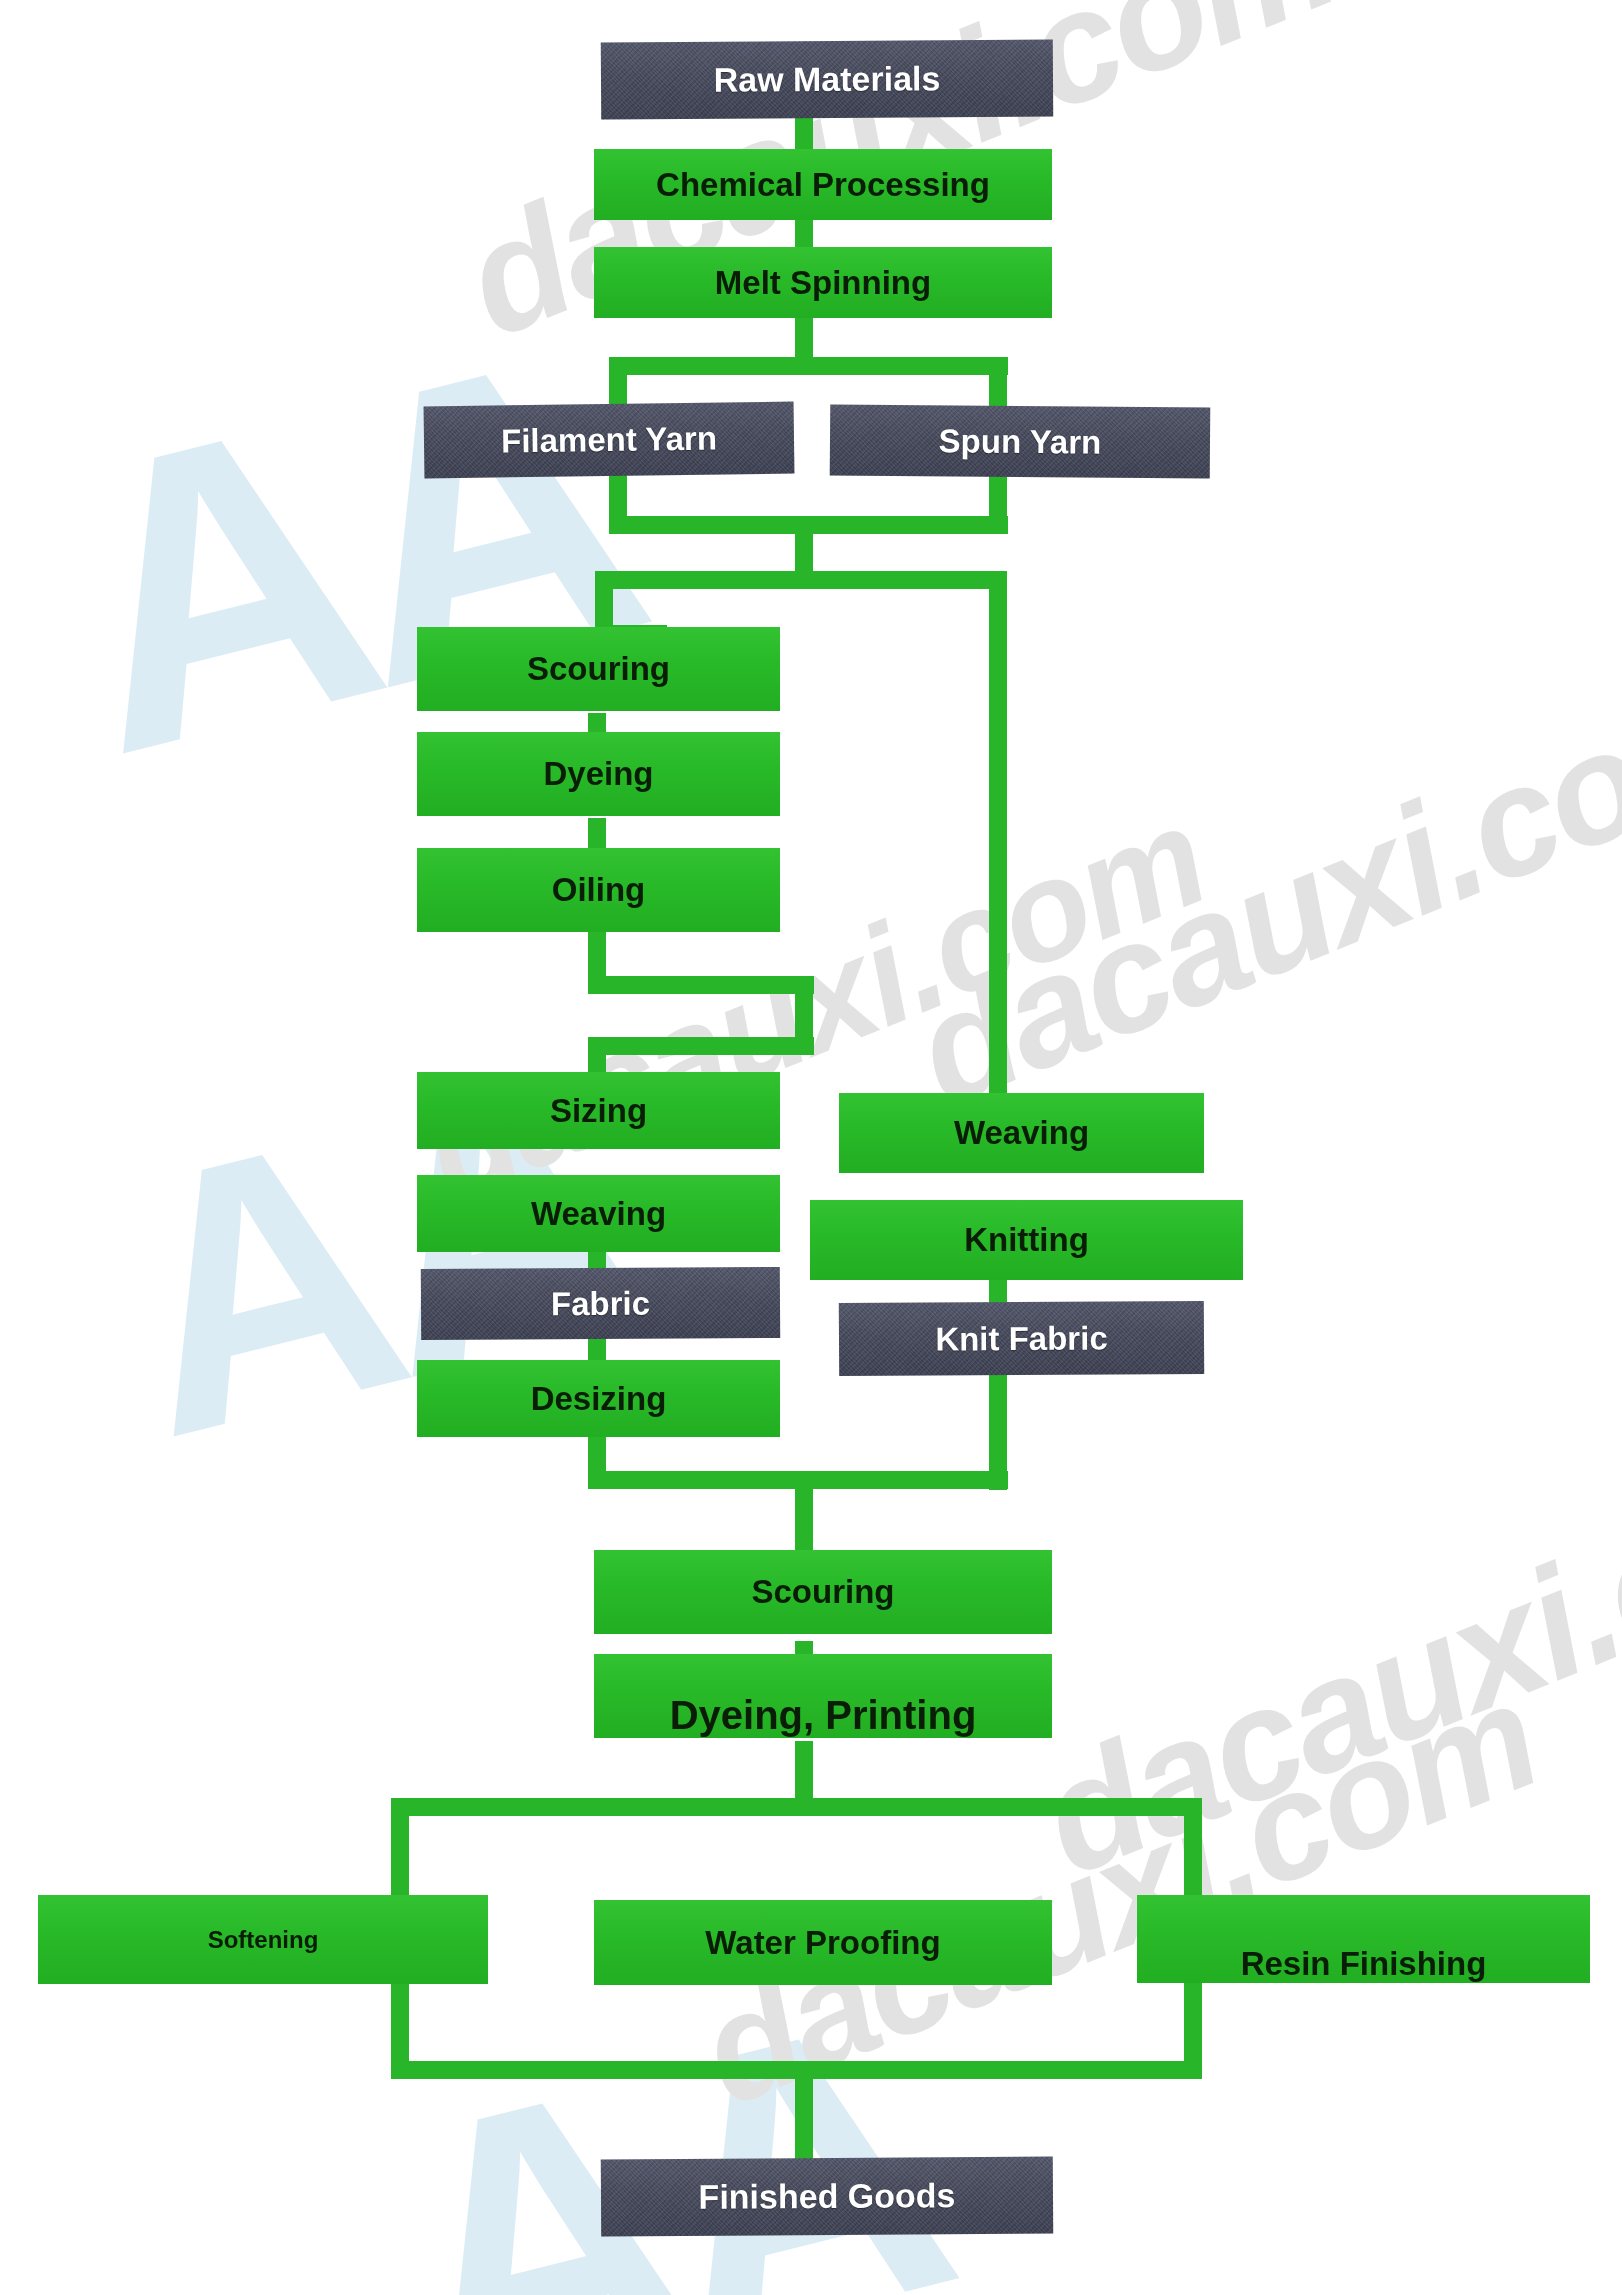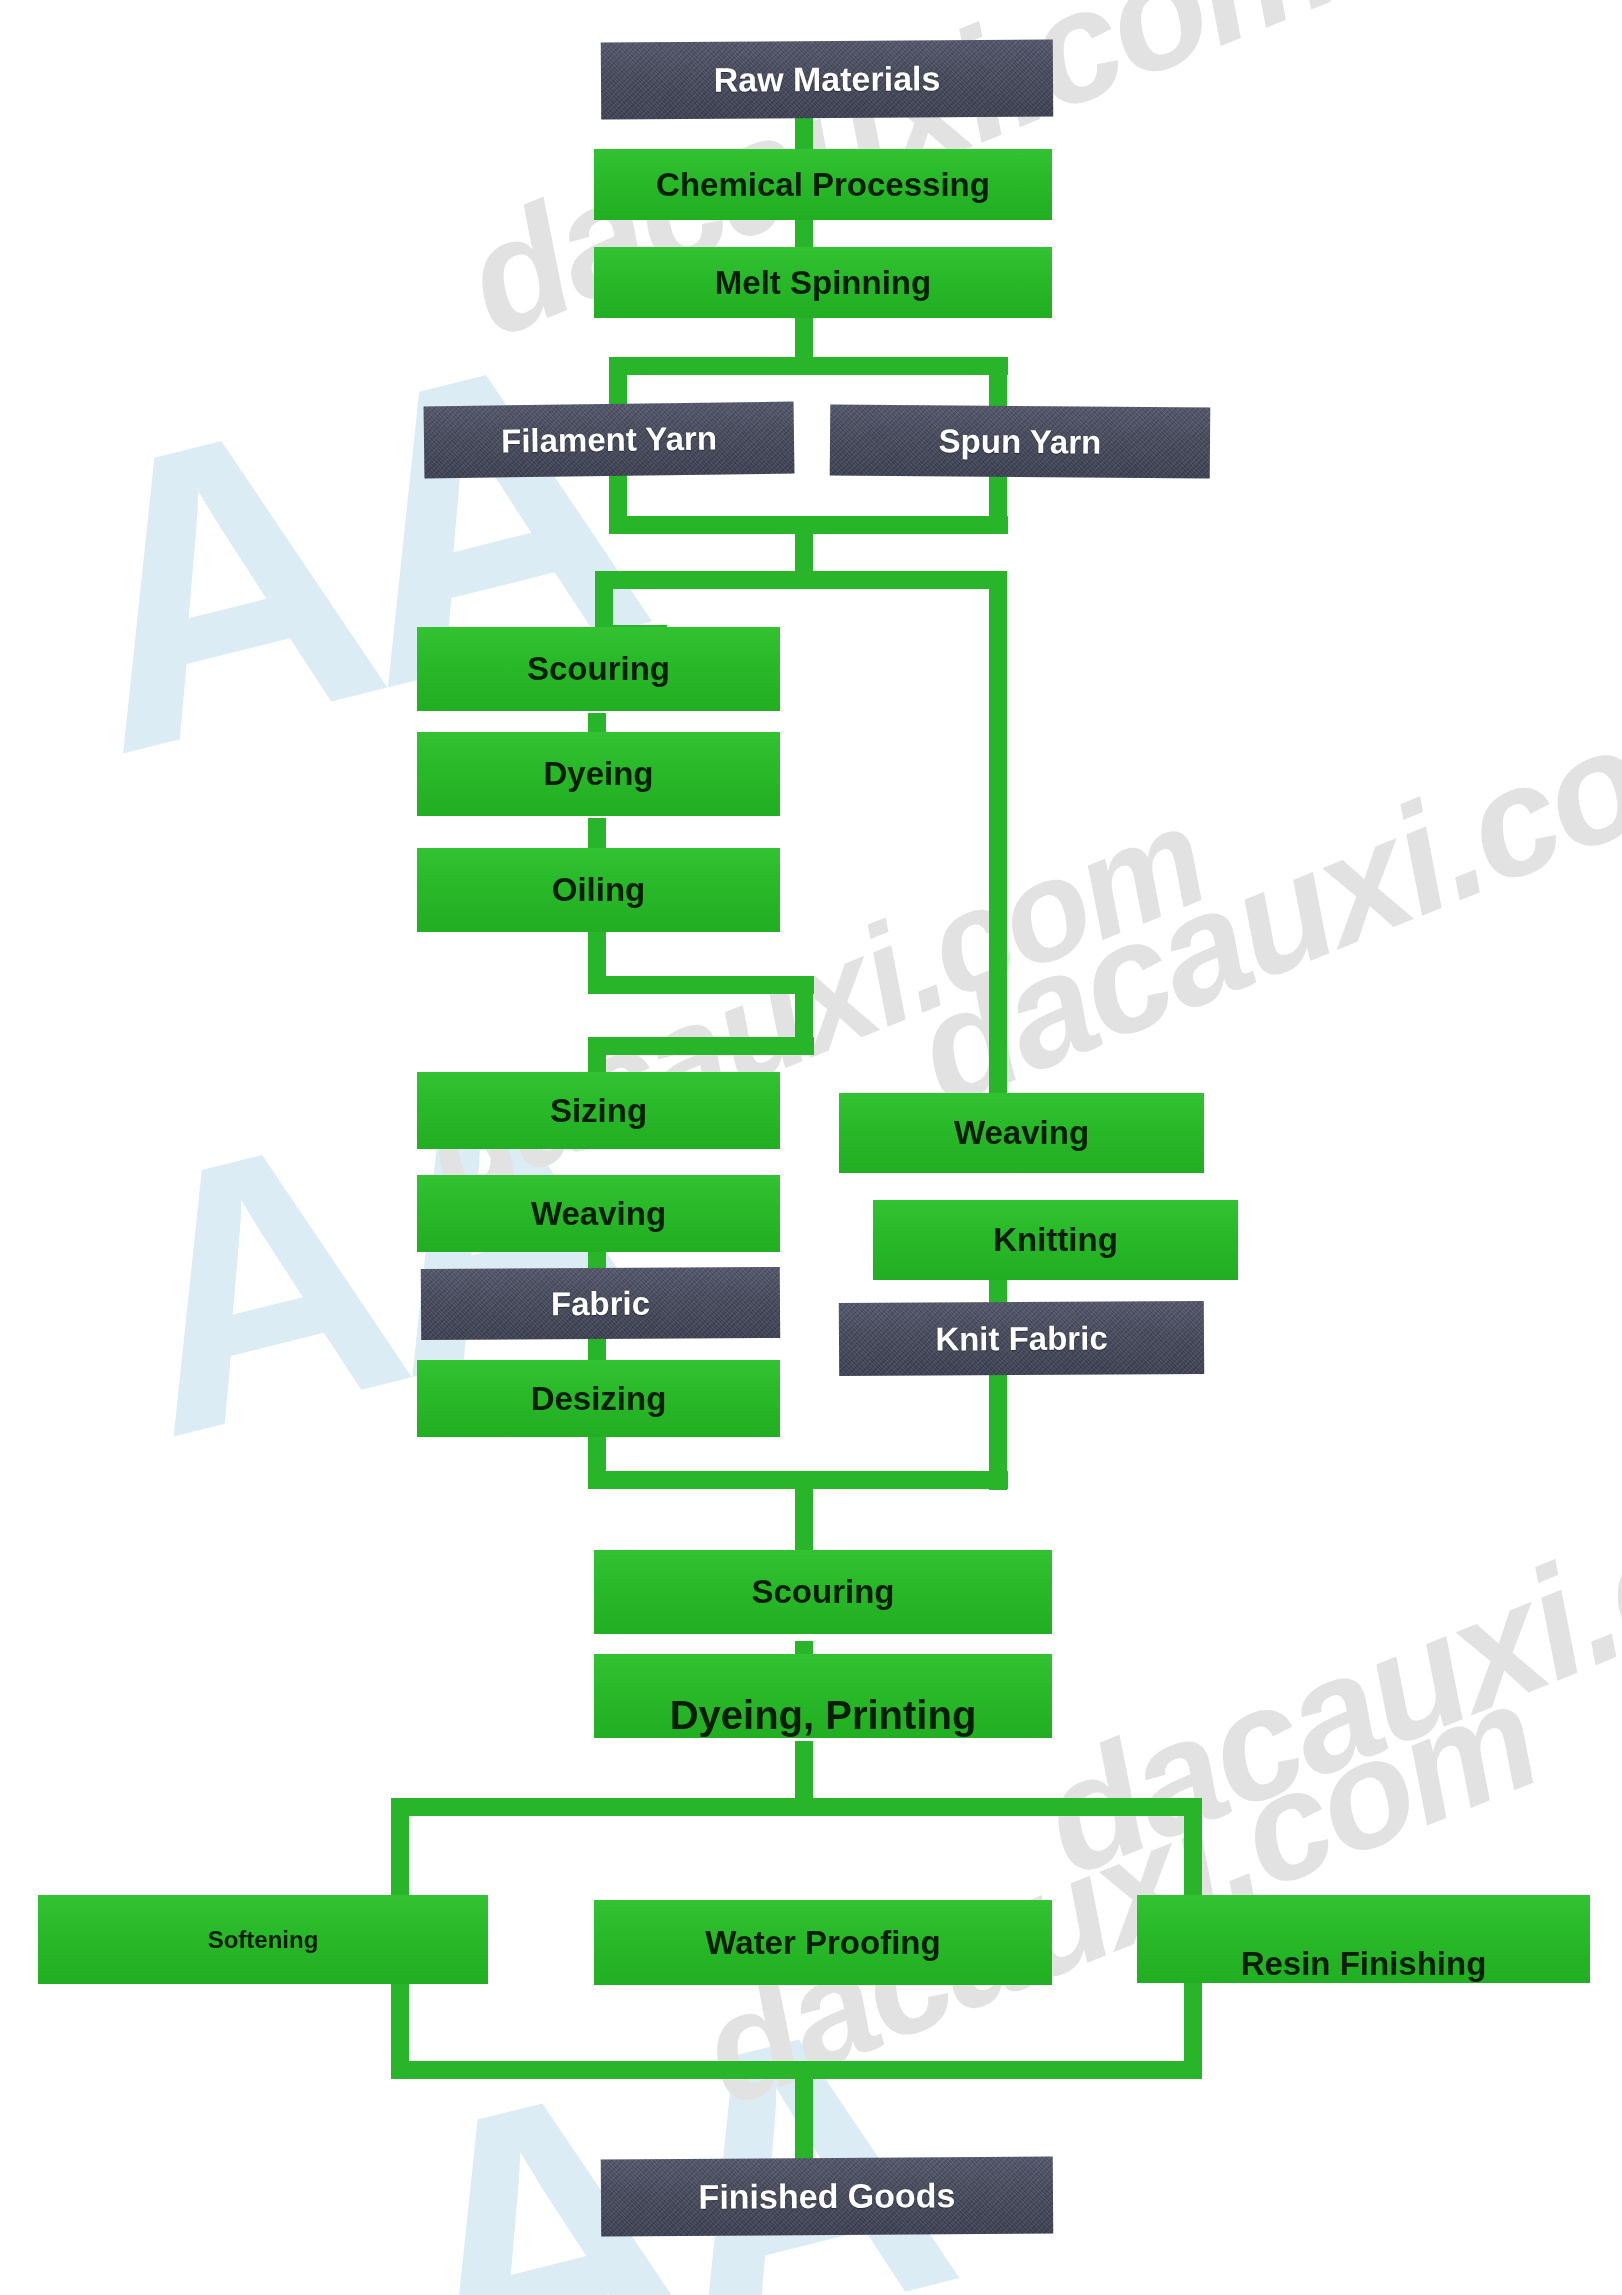--- a/index.html
+++ b/index.html
@@ -174,21 +174,21 @@
   </div>
 
   <div class="node green" style="left:417px;top:1360px;width:363px;height:77px;font-size:33px;">
     <span>Desizing</span>
   </div>
 
   <div class="node green" style="left:839px;top:1093px;width:365px;height:80px;font-size:33px;">
     <span>Weaving</span>
   </div>
 
-  <div class="node green" style="left:873px;top:1200px;width:365px;height:80px;font-size:33px;">
+  <div class="node green" style="left:810px;top:1200px;width:433px;height:80px;font-size:33px;">
     <span>Knitting</span>
   </div>
 
   <div class="node dark tilt-s" style="left:839px;top:1302px;width:365px;height:73px;font-size:33px;">
     <span>Knit  Fabric</span>
   </div>
 
   <div class="node green" style="left:594px;top:1550px;width:458px;height:84px;font-size:33px;">
     <span>Scouring</span>
   </div>

